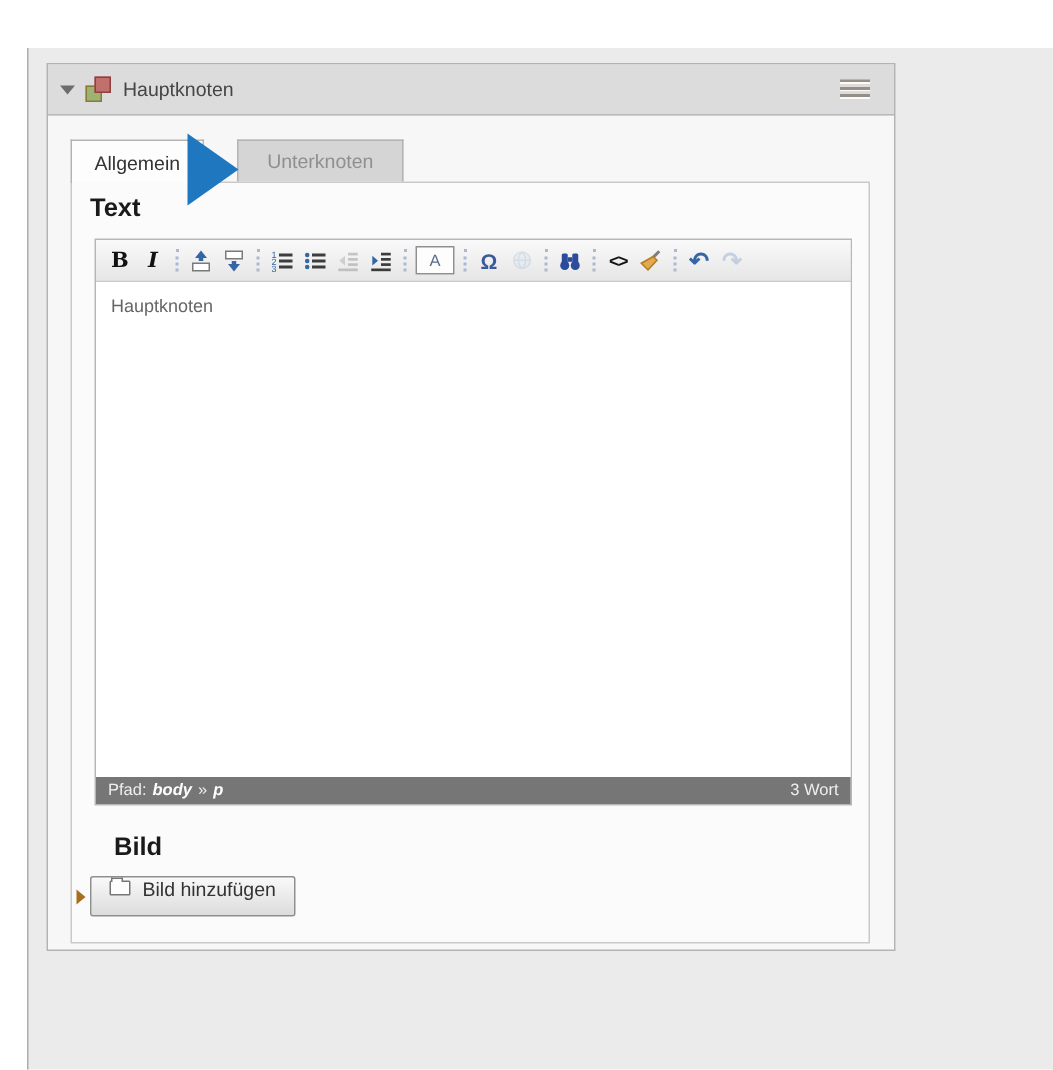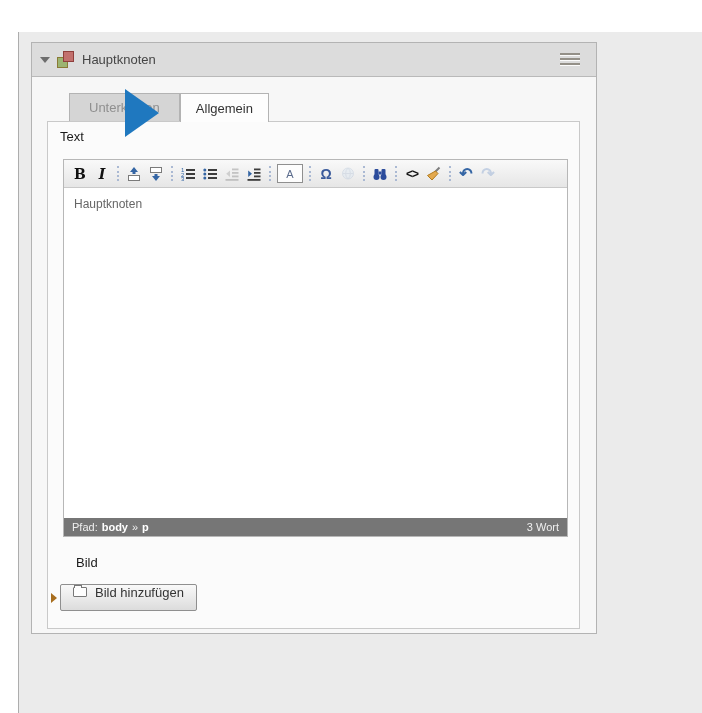--- a/index.html
+++ b/index.html
@@ -37,21 +37,21 @@
     color:#333; height:29px; }
   .tab.inactive { background:#d5d5d5; border:1px solid #b3b3b3; border-bottom:none;
     color:#8f8f8f; height:28px; margin-left:22px; padding:0 19px; }
   .blue-arrow { position:absolute; left:93px; top:46px; width:0; height:0; z-index:5;
     border-top:24px solid transparent; border-bottom:24px solid transparent;
     border-left:34px solid #1f78bf; }
 
   
   #fieldset { position:absolute; left:15px; top:78px; width:533px; height:508px;
     background:#fbfbfb; border:1px solid #c9c9c9; z-index:1; }
-  .field-label { position:absolute; left:12px; font-size:13px; font-weight:normal; color:#1a1a1a; }
+  .field-label { position:absolute; left:12px; font-size:17px; font-weight:bold; color:#1a1a1a; }
   #label-text { top:7px; }
   #label-bild { top:433px;padding-left:16px; }
 
   
   #editor { position:absolute; left:15px; top:37px; width:505px; height:378px;
     border:1px solid #b7b7b7; background:#fff; display:flex; flex-direction:column; }
   .toolbar { height:28px; background:linear-gradient(#f9f9f9,#e6e6e6);
     border-bottom:1px solid #c9c9c9; display:flex; align-items:center; padding:0 5px; }
   .tb-btn { width:22px; height:20px; display:flex; align-items:center; justify-content:center;
     cursor:pointer; flex:none; }
@@ -64,21 +64,21 @@
     color:#5a6b8c; font-size:11px; margin:0 2px; }
   .tb-special-char { color:#3a5a9b; font-weight:bold; font-size:14px; }
   .tb-source-code { font-weight:bold; font-size:12px; letter-spacing:-1px; color:#111; }
   .tb-undo { color:#3465a4; font-size:16px; font-weight:bold; }
   .tb-redo { color:#8da9d2; font-size:16px; font-weight:bold; }
 
   .edit-area { flex:1; background:#fff; padding:9px 10px; font-size:12px; color:#666;
     cursor:text; }
   .statusbar { height:18px; background:#767676; color:#efefef; font-size:11px;
     display:flex; align-items:center; padding:0 8px; gap:4px; }
-  .statusbar b { color:#ffffff; cursor:pointer; }
+  .statusbar b { color:#ffffff; cursor:pointer;font-style:italic; }
   .sb-count { margin-left:auto; }
 
   
   .bild-tri { position:absolute; left:3px; top:471px; width:0; height:0;
     border-top:5px solid transparent; border-bottom:5px solid transparent;
     border-left:6px solid #a86e1e; cursor:pointer; }
   .bild-btn { position:absolute; left:12px; top:462px; height:27px; padding:0 12px;
     border:1px solid #8f8f8f; border-radius:2px; background:linear-gradient(#f9f9f9,#dcdcdc);
     font-size:13px; color:#333; display:flex; align-items:flex-start; gap:8px; cursor:pointer; }
   .folder-ic { position:relative; width:14px; height:10px; border:1px solid #777;
@@ -109,22 +109,22 @@
         <div class="sq-icon">
           <div class="sq-back"></div>
             <div class="sq-front"></div>
         </div>
         <div class="panel-title">Hauptknoten</div>
         <div class="hdr-spacer"></div>
         <div class="hamburger"></div>
       </div>
 
       <div class="tabs">
+        <div class="tab active">Allgemein</div>
         <div class="tab inactive">Unterknoten</div>
-        <div class="tab active">Allgemein</div>
       </div>
       <div class="blue-arrow"></div>
 
       <div id="fieldset">
         <div class="field-label" id="label-text">Text</div>
 
         <div id="editor">
           <div class="toolbar" id="toolbar">
               <span class="tb-btn tb-bold">B</span>
               <span class="tb-btn tb-italic">I</span>

